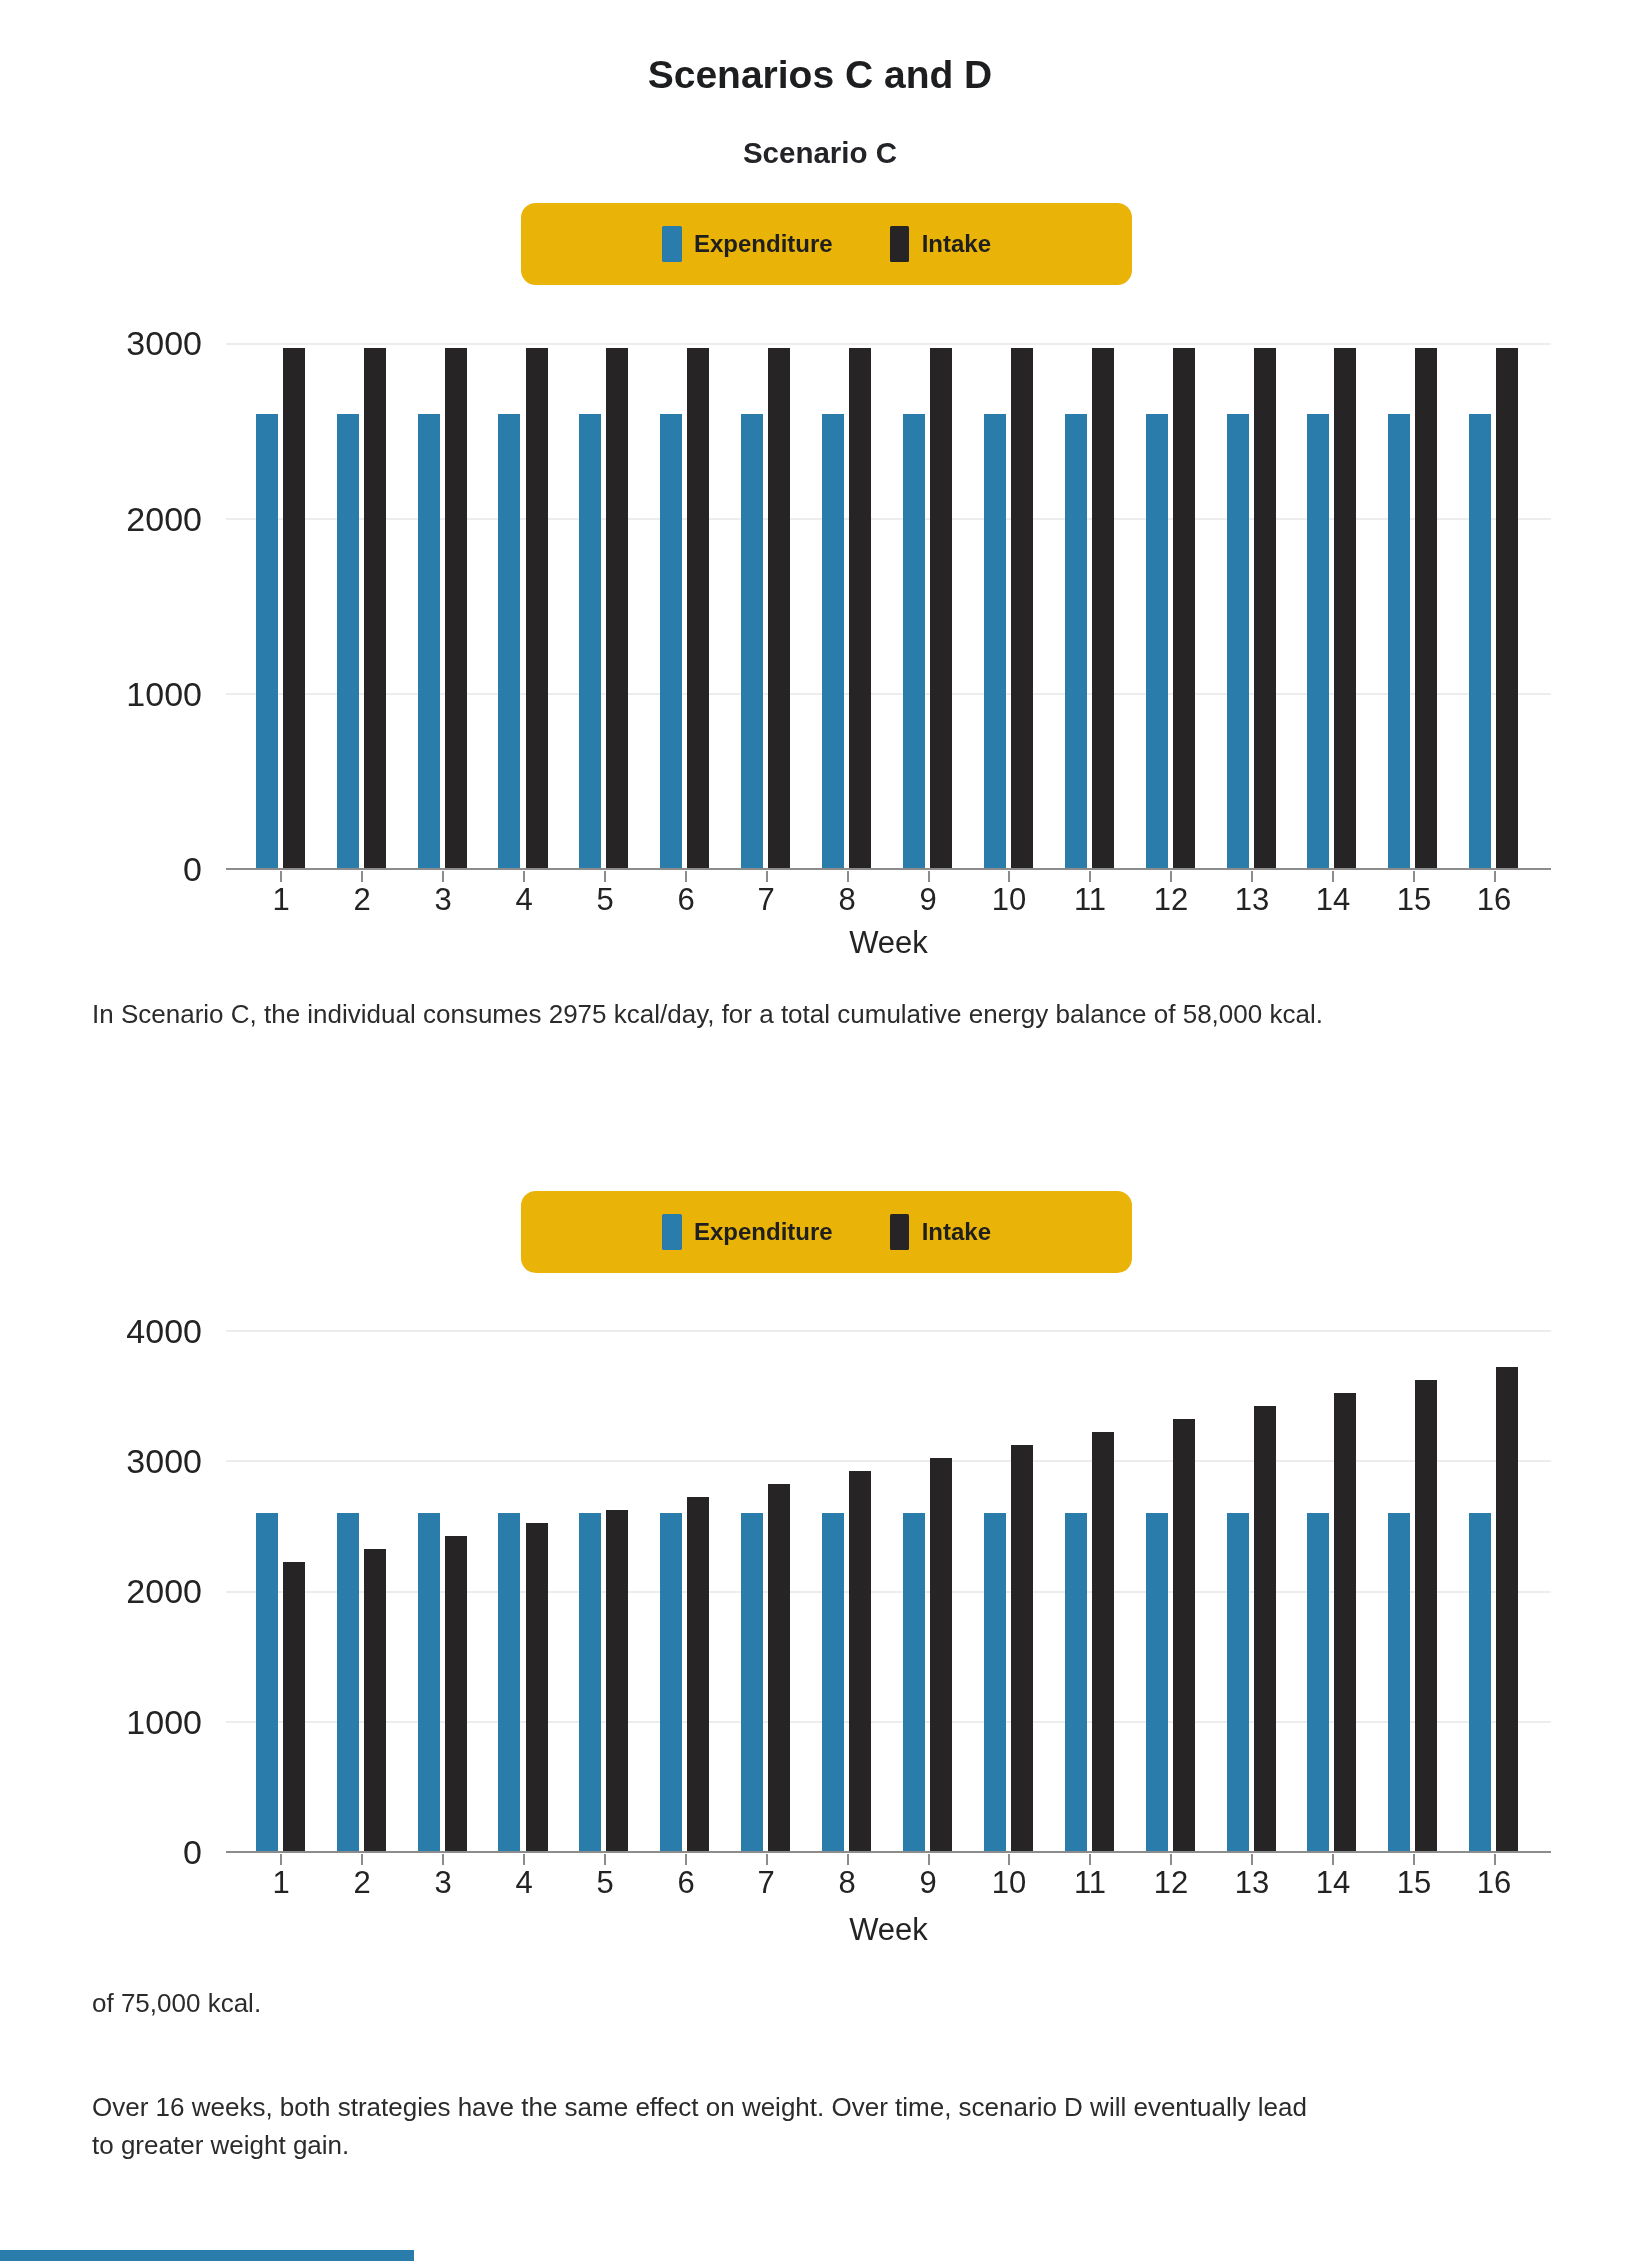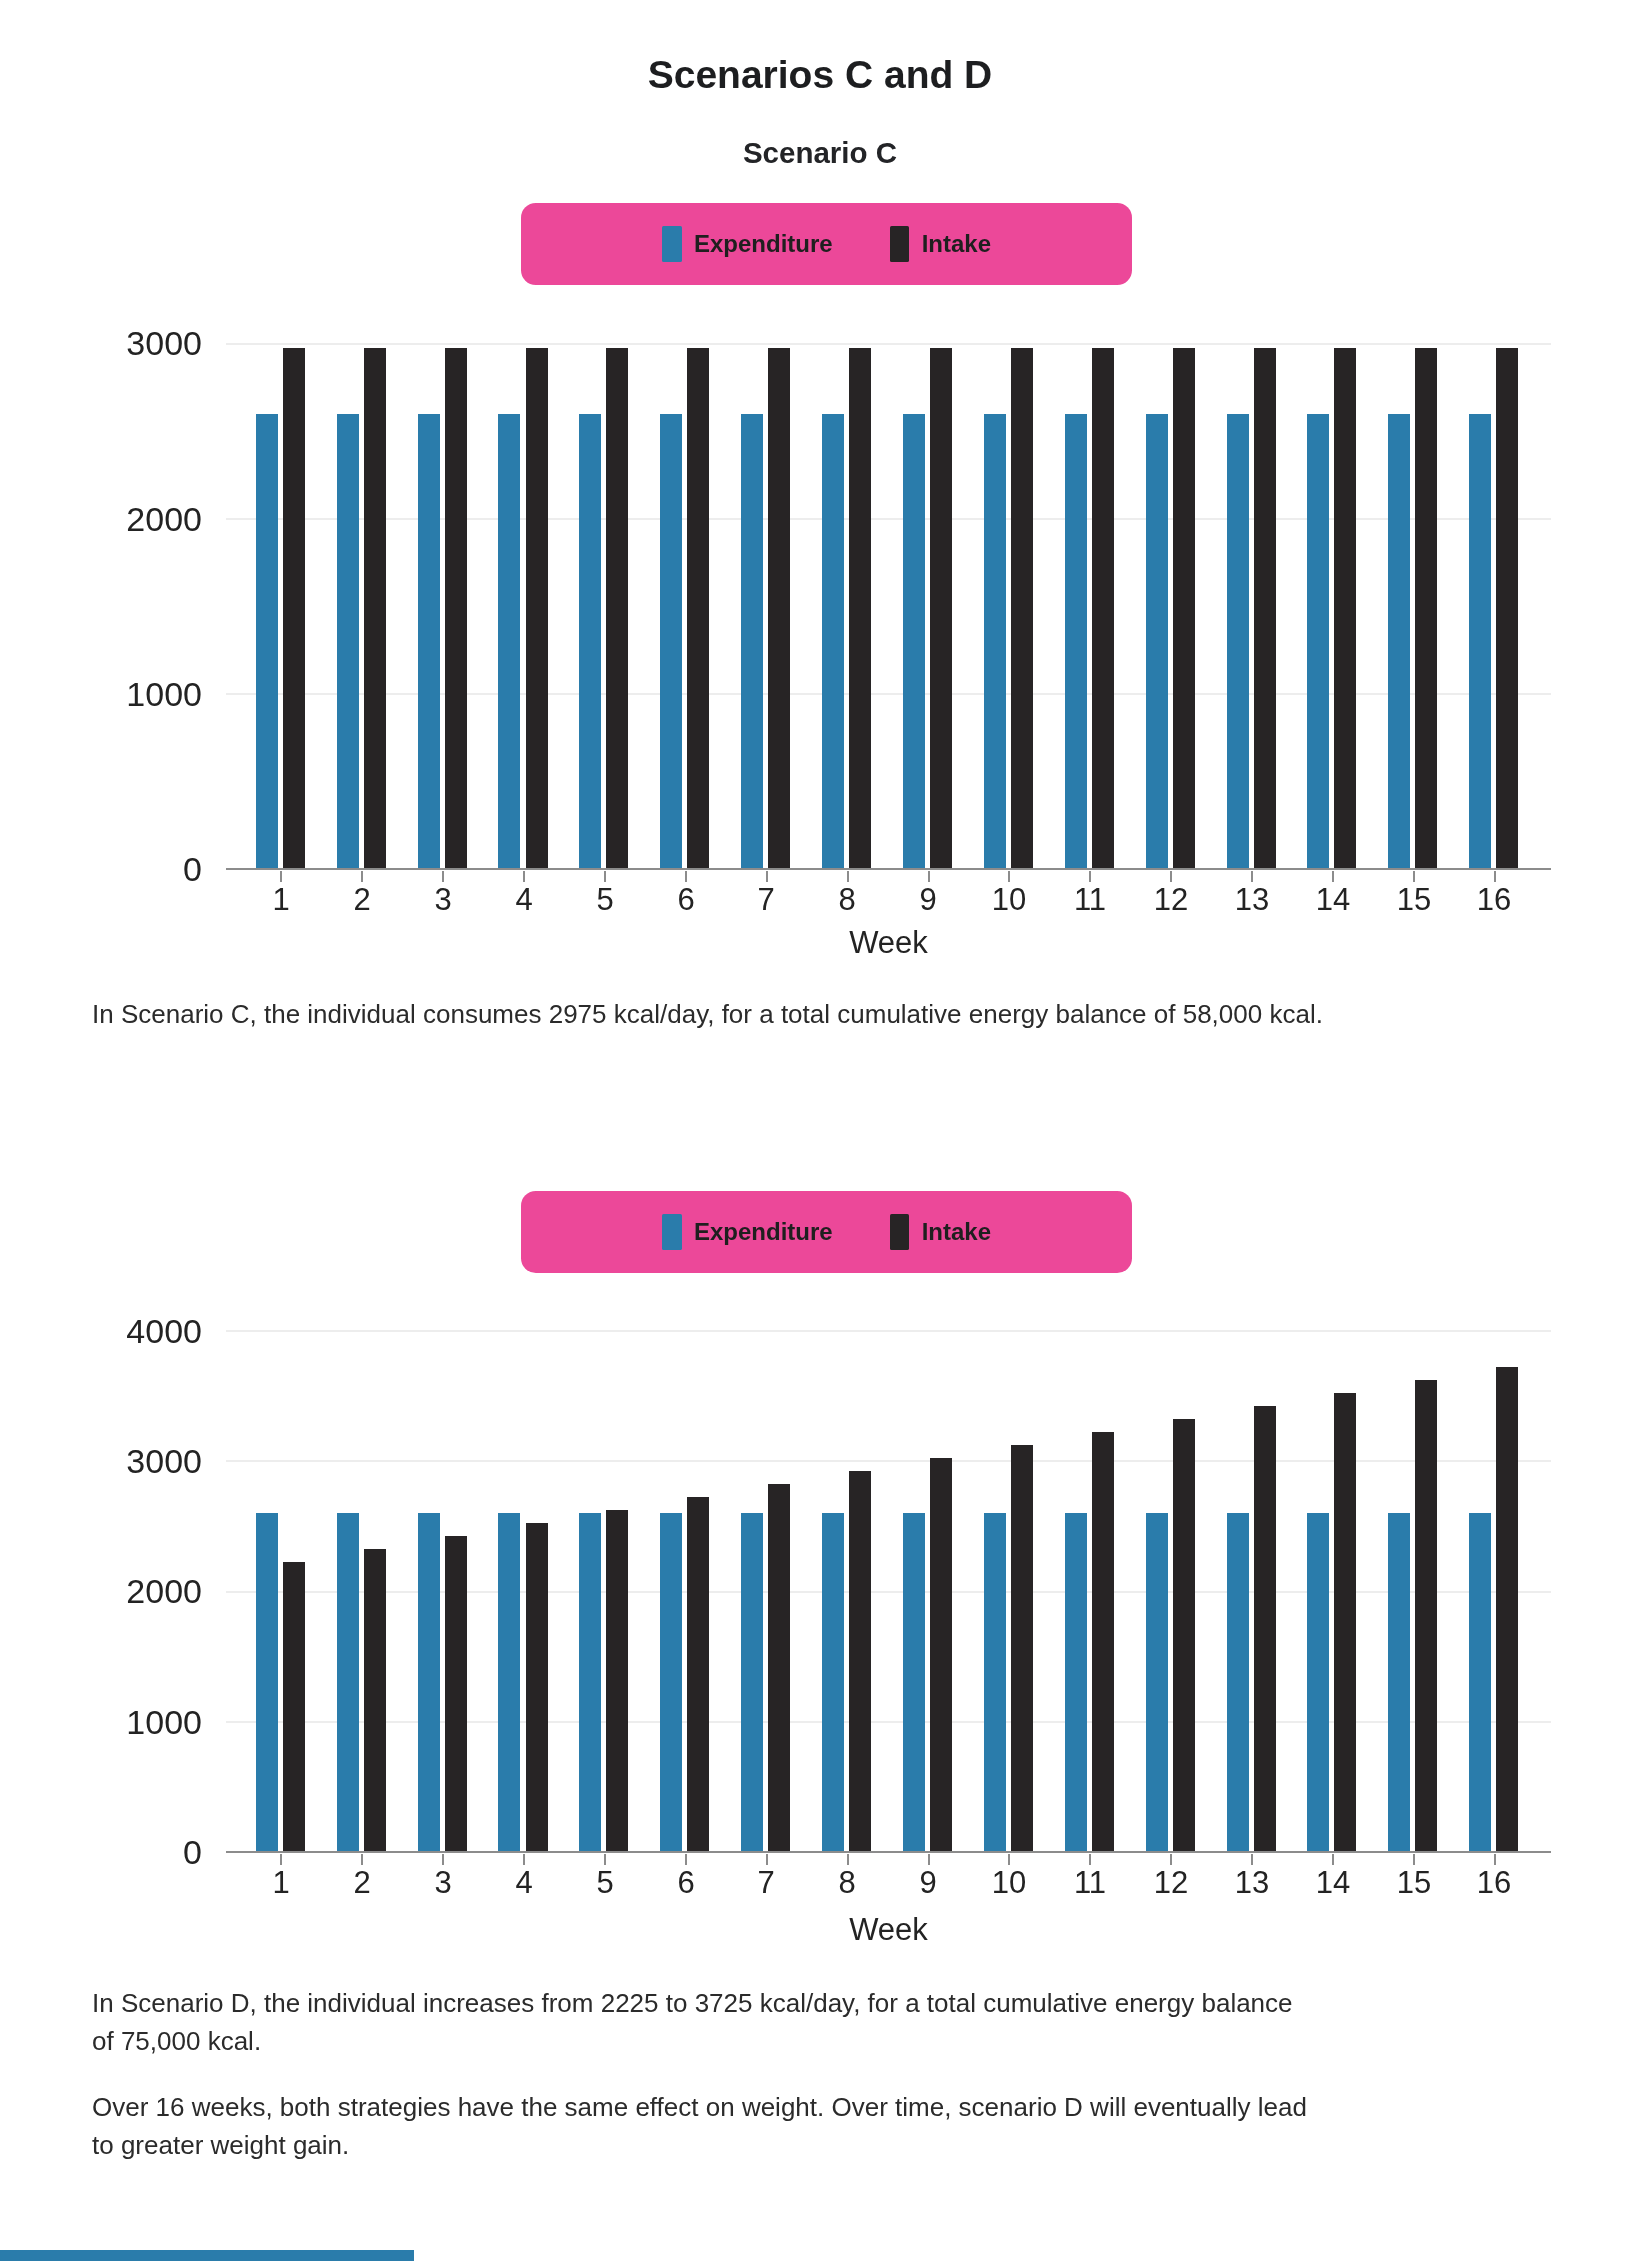--- a/index.html
+++ b/index.html
@@ -3,21 +3,21 @@
 <meta charset="utf-8">
 <style>
   html,body{margin:0;padding:0;background:#ffffff;}
   #page{position:relative;width:1640px;height:2261px;background:#ffffff;overflow:hidden;
         font-family:"Liberation Sans", sans-serif;}
   .title{position:absolute;top:49px;left:0;width:1640px;text-align:center;
          font-size:39px;font-weight:700;color:#1d1e20;line-height:52px;}
   .subtitle{position:absolute;left:0;width:1640px;text-align:center;
             font-size:29.5px;font-weight:600;color:#232427;line-height:39px;}
   #sub0{top:133px;} #sub1{top:1127px;}
-  .legend{position:absolute;left:521px;width:611px;height:82px;background:#ec4899;
+  .legend{position:absolute;left:521px;width:611px;height:82px;background:#eab308;
           border-radius:14.8px;display:flex;align-items:center;justify-content:center;}
   #leg0{top:203px;} #leg1{top:1191px;}
   .legend .item{display:flex;align-items:center;}
   .legend .item + .item{margin-left:57px;}
   .legend .sw{width:19.7px;height:36px;margin-right:12.3px;border-radius:1.6px;}
   .legend .lbl{font-size:24px;font-weight:600;color:#1f1f1f;}
   .xlabel{position:absolute;left:226px;width:1325px;text-align:center;
           font-size:31px;font-weight:500;color:#232323;line-height:34px;}
   #xl0{top:926px;} #xl1{top:1913px;}
   .caption{position:absolute;left:92px;width:1476px;font-size:26px;line-height:38px;color:#2b2b2b;}
@@ -59,21 +59,20 @@
       <span class="sw" style="background: rgb(42, 124, 171);"></span>
       <span class="lbl">Expenditure</span>
     </div>
     <div class="item">
       <span class="sw" style="background: rgb(39, 36, 37);"></span>
       <span class="lbl">Intake</span>
     </div>
   </div>
   <div class="xlabel" id="xl1">Week</div>
   <div class="caption" id="cap1">
-      <div>In Scenario D, the individual increases from 2225 to 3725 kcal/day, for a total cumulative energy balance</div>
       <div>of 75,000 kcal.</div>
     </div>
 
   <div class="caption" id="notes">
       <div>Over 16 weeks, both strategies have the same effect on weight. Over time, scenario D will eventually lead</div>
       <div>to greater weight gain.</div>
     </div>
 
   <div id="bottom-accent" style="background: rgb(42, 124, 171);"></div>
 <div class="ylab" style="top: 851px;">0</div>

